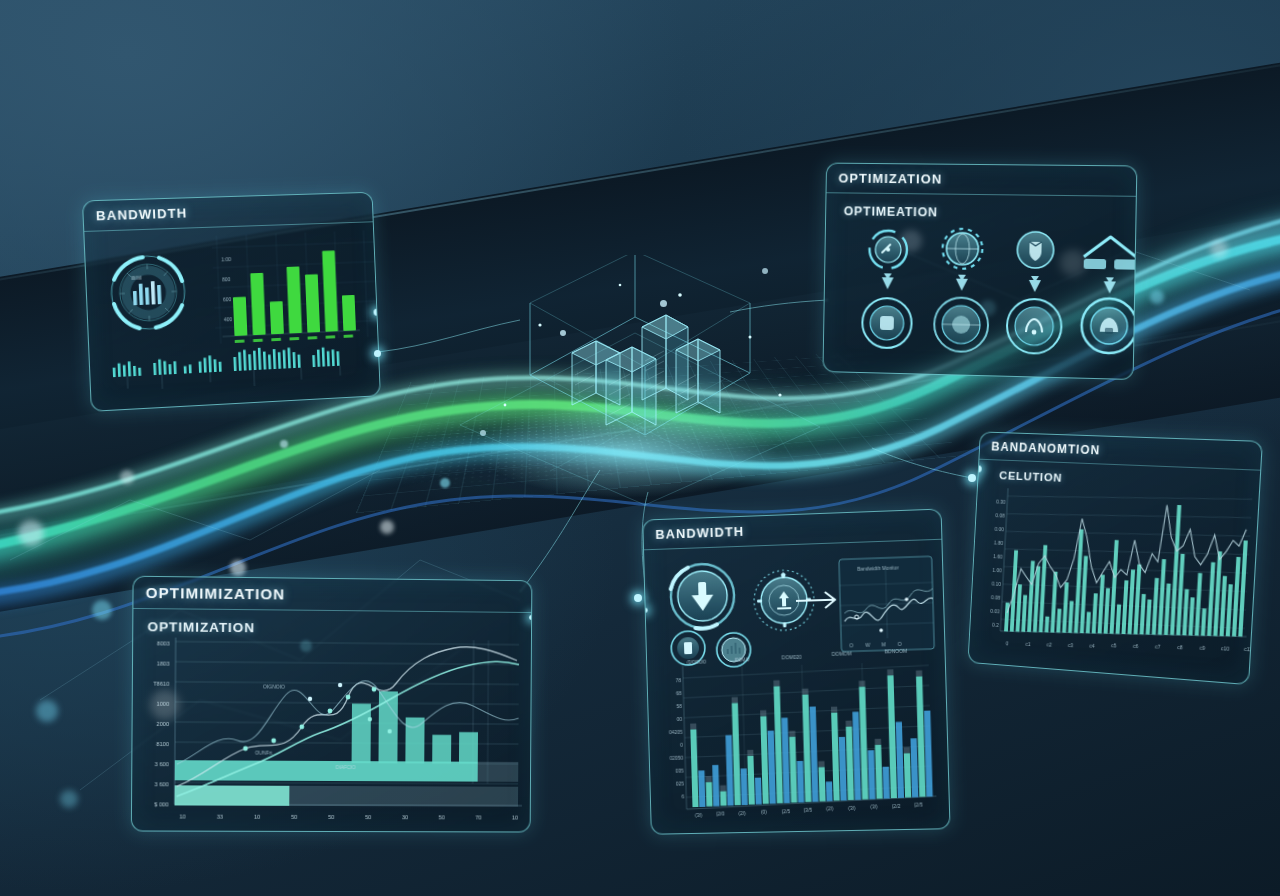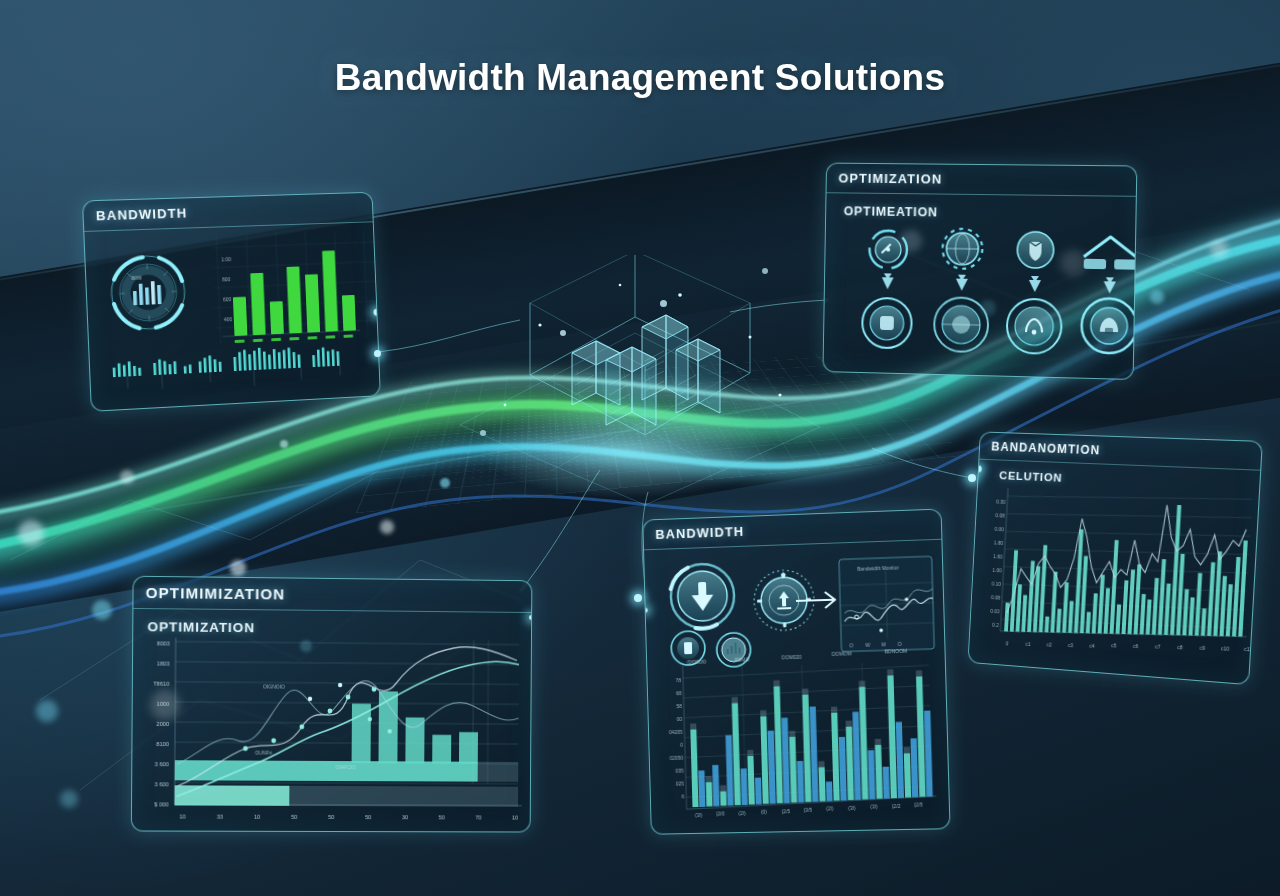--- a/index.html
+++ b/index.html
@@ -243,21 +243,20 @@
     <g fill="#d6fbff">
       <circle cx="120" cy="70" r="1.6"></circle>
         <circle cx="260" cy="40" r="1.8"></circle>
       <circle cx="330" cy="82" r="1.5"></circle>
         <circle cx="200" cy="30" r="1.3"></circle>
       <circle cx="360" cy="140" r="1.6"></circle>
         <circle cx="85" cy="150" r="1.4"></circle>
     </g>
   </svg>
 
-  <div id="page-title">Bandwidth Management Solutions</div>
 
   <div class="panel skew-tl" style="left:88px; top:196px; width:292px; height:208px;">
     <div class="hdr">
       <span class="ttl">BANDWIDTH</span>
     </div>
     <svg width="292" height="178" viewBox="0 0 292 178">
 
       <g stroke="rgba(130,220,240,.10)" stroke-width=".6">
         <path d="M130,8 L130,116 M160,8 L160,116 M190,8 L190,116 M220,8 L220,116 M250,8 L250,116 M280,8 L280,116"></path>
         <path d="M125,20 L290,20 M125,40 L290,40 M125,60 L290,60 M125,80 L290,80 M125,100 L290,100"></path>

